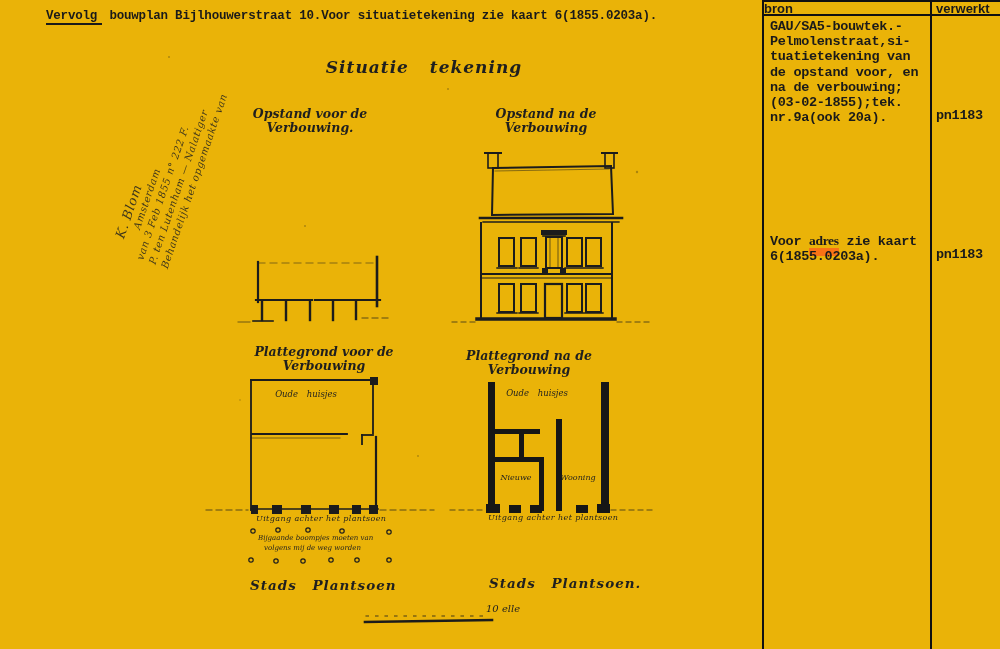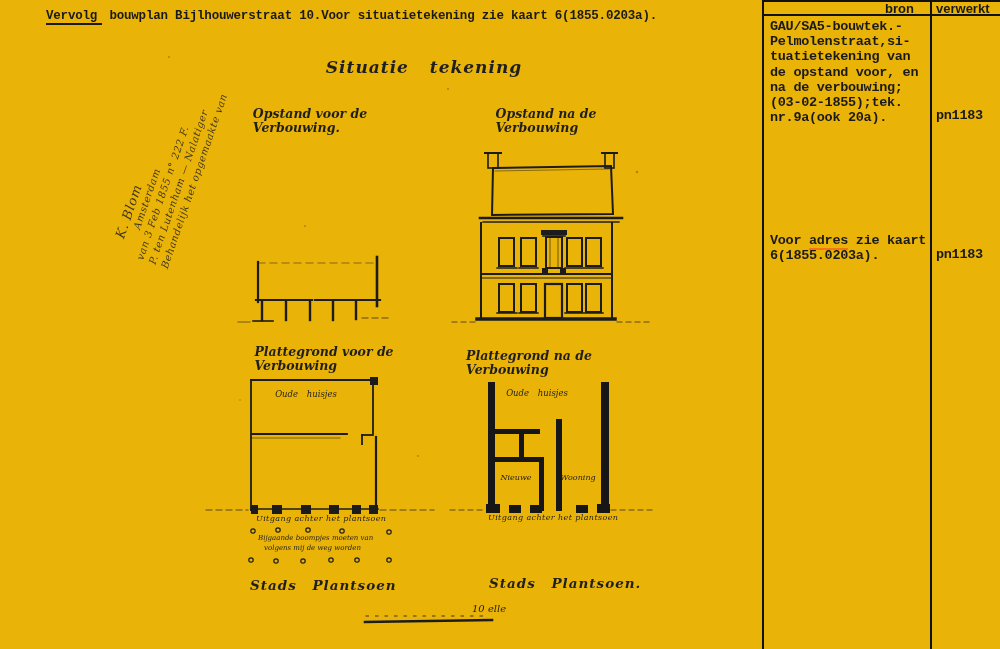--- a/index.html
+++ b/index.html
@@ -5,24 +5,24 @@
   html,body{margin:0;padding:0;background:#e8e8e8;}
   .page{
     position:relative;width:1000px;height:649px;background:#eab308;
     color:#1a1a1a;font-family:"Liberation Sans",sans-serif;overflow:hidden;
   }
   .abs{position:absolute;}
   .mono{font-family:"Liberation Mono","DejaVu Sans Mono",monospace;font-weight:bold;}
   .typ-title{font-size:12.5px;letter-spacing:-0.2px;white-space:nowrap;}
   .typ-col{font-size:13.5px;line-height:15.2px;letter-spacing:-0.3px;white-space:nowrap;}
   .underl{border-bottom:2px solid #1a1a1a;padding-right:5px;}
-  .underl2{border-bottom:2px solid #f97316;}
+  .underl2{border-bottom:8px solid #f97316;font-family:Liberation Serif, serif;}
   .script{font-family:"DejaVu Serif",serif;font-style:italic;color:#1f1f1f;}
   .script-bold{font-weight:bold;}
-  .center{transform:translateX(-50%);}
+  .center{transform:translateX(-50%);text-align:center;}
   .line{background:#111;}
   .hdr{font-size:13px;font-weight:bold;text-align:right;}
   .noselect{white-space:nowrap;}
   .rot-note{
     width:236px;transform:translate(-50%,-50%) rotate(-71deg);
     display:flex;flex-direction:column-reverse;
     font-size:10px;line-height:13px;letter-spacing:0.6px;opacity:0.85;white-space:nowrap;
   }
 </style>
 </head>
@@ -202,28 +202,28 @@
   <div class="abs script center noselect" style="left:516px;top:473px;font-size:8px">Nieuwe</div>
 
   <div class="abs script center noselect" style="left:578px;top:473px;font-size:8px">Wooning</div>
 
   <div class="abs script noselect" style="left:488px;top:513px;font-size:8px;letter-spacing:0.4px">Uitgang achter het plantsoen</div>
 
   <div class="abs script script-bold noselect" style="left:250px;top:577px;font-size:13.5px;word-spacing:10px;letter-spacing:1px">Stads Plantsoen</div>
 
   <div class="abs script script-bold noselect" style="left:489px;top:575px;font-size:13.5px;word-spacing:10px;letter-spacing:1px">Stads Plantsoen.</div>
 
-  <div class="abs script noselect" style="left:472px;top:603px;font-size:10px">10 elle</div>
+  <div class="abs script noselect" style="left:486px;top:603px;font-size:10px">10 elle</div>
 
   <div class="abs line" style="left:762px;top:0;width:2px;height:649px"></div>
   <div class="abs line" style="left:930px;top:0;width:2px;height:649px"></div>
   <div class="abs line" style="left:762px;top:0;width:238px;height:2px"></div>
   <div class="abs line" style="left:762px;top:14px;width:238px;height:2px"></div>
 
-  <div class="abs hdr" style="left:764px;top:1px;width:150px;text-align:right">bron</div>
+  <div class="abs hdr" style="left:764px;top:1px;width:150px;text-align:left">bron</div>
   <div class="abs hdr" style="left:936px;top:1px">verwerkt</div>
 
   <div class="abs mono typ-col" style="left:770px;top:19px">
     <div>GAU/SA5-bouwtek.-</div>
     <div>Pelmolenstraat,si-</div>
     <div>tuatietekening van</div>
     <div>de opstand voor, en</div>
     <div>na de verbouwing;</div>
     <div>(03-02-1855);tek.</div>
     <div>nr.9a(ook 20a).</div>

